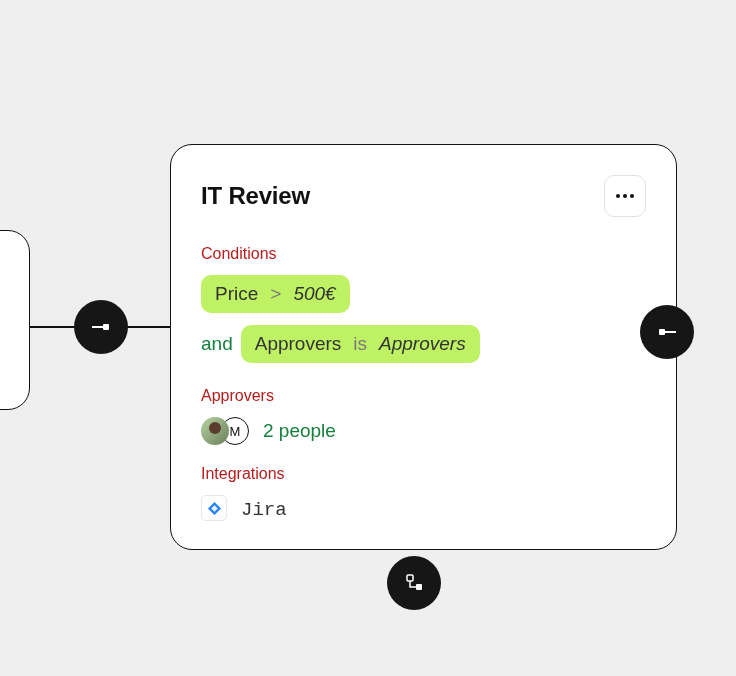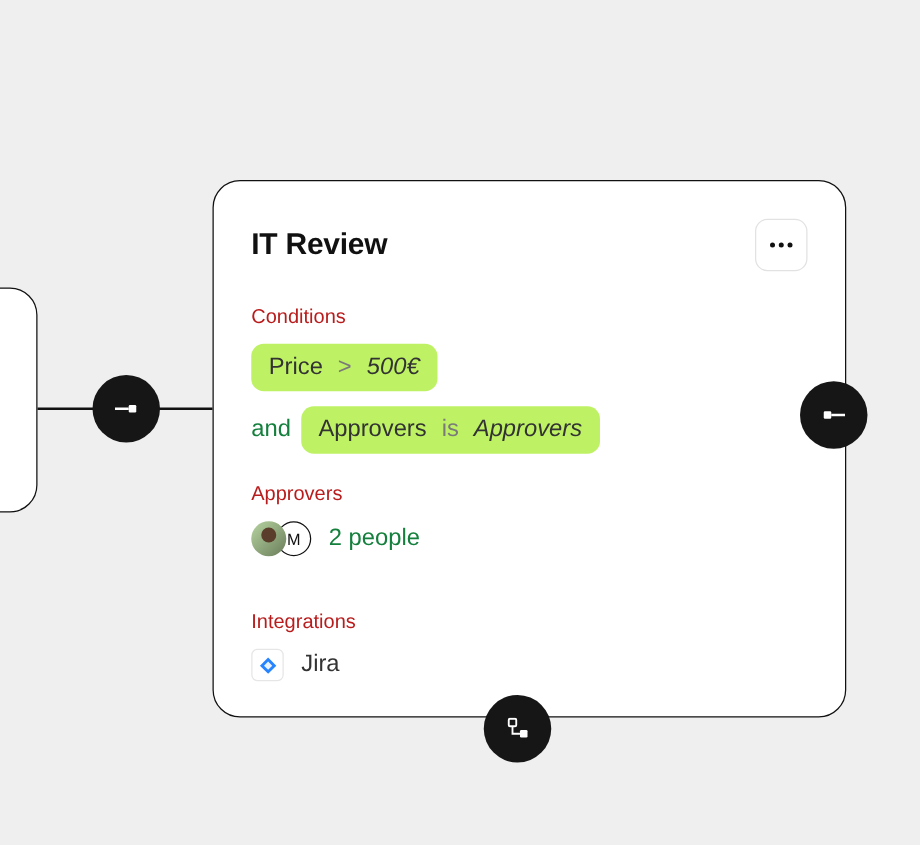--- a/index.html
+++ b/index.html
@@ -160,25 +160,26 @@
       background: #fff;
       border: 1.5px solid #111;
       color: #111;
       margin-left: -8px;
     }
     .people-count {
       font-size: 19px;
       color: #15803d;
     }
 
-    .section-integrations { margin-top: 44px; }
+    .section-integrations { margin-top: 20px; }
     .integration-row {
       display: flex;
-      align-items: center;
+      align-items: flex-end;
       gap: 14px;
+      font-family: Liberation Mono, monospace;
     }
     .jira-icon {
       width: 26px;
       height: 26px;
       background: #fff;
       border: 1px solid #e6e6e6;
       border-radius: 5px;
       display: flex;
       align-items: center;
       justify-content: center;

